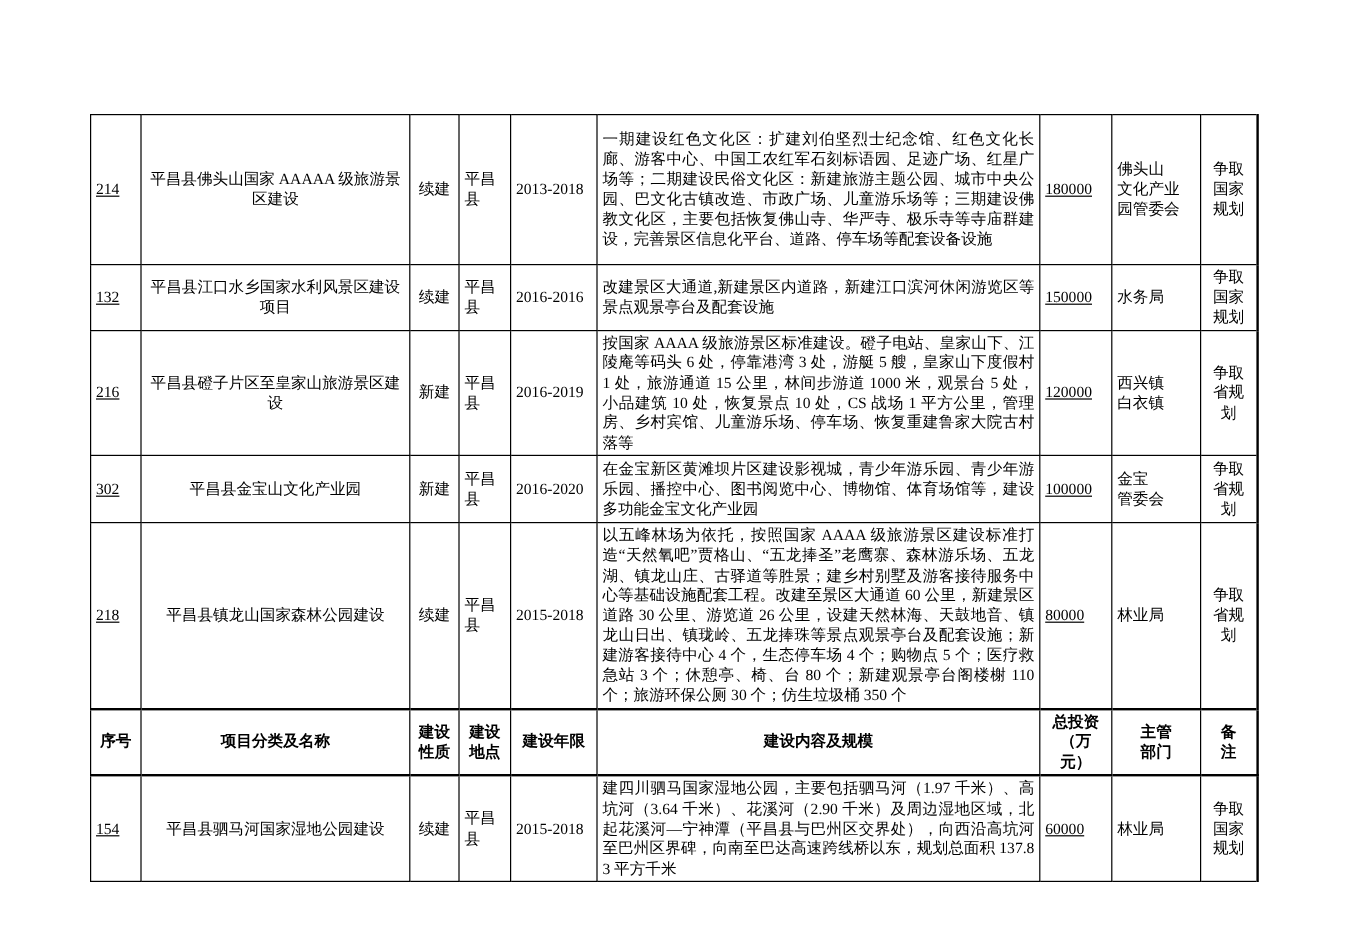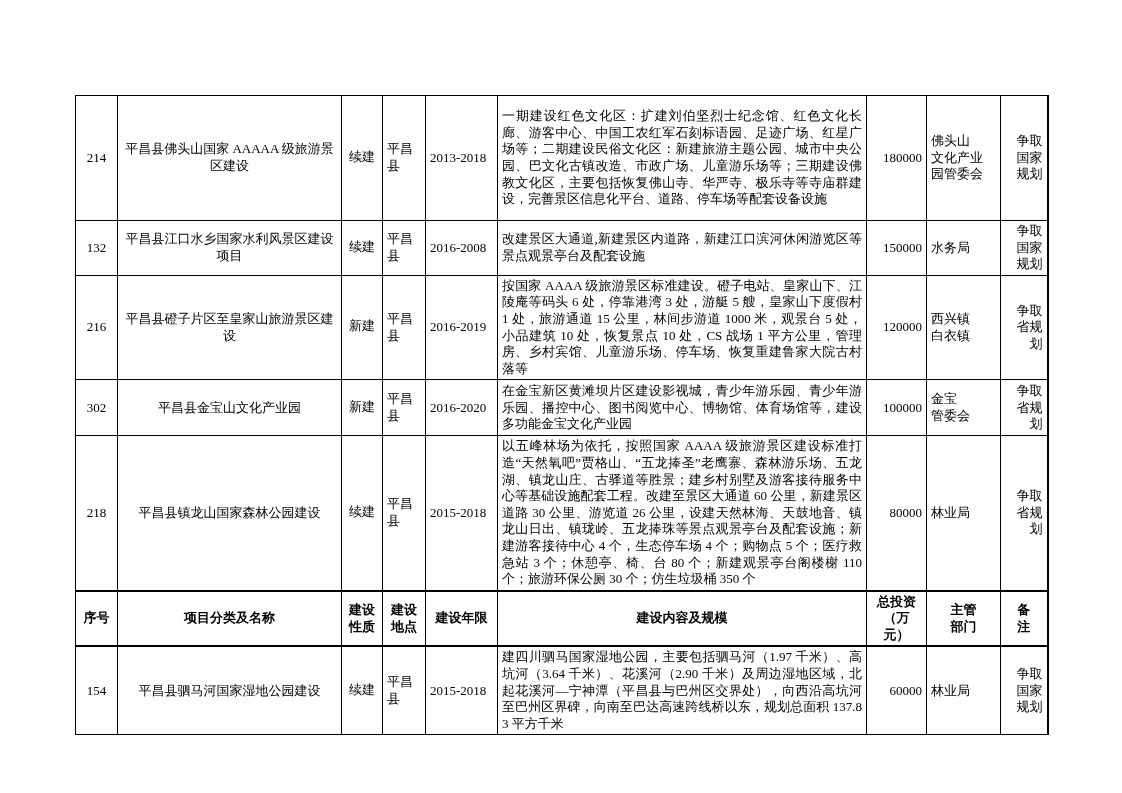--- a/index.html
+++ b/index.html
@@ -27,29 +27,29 @@
     padding: 2px 4px;
     font-size: 13px;
     line-height: 16.6px;
     vertical-align: middle;
     overflow: hidden;
     word-break: break-all;
   }
   .doc-table td:last-child { border-right: 2px solid #000; }
   .doc-table td:first-child { border-left: 1.5px solid #000; }
 
-  .c-seq     { text-align: center; }
+  .c-seq     { text-align: left; text-decoration: underline; }
   .c-name    { text-align: center; }
-  .c-nature  { text-align: center; font-family: Liberation Mono, monospace; }
+  .c-nature  { text-align: center; }
   .c-loc     { }
   .c-years   { text-align: left; }
   .c-content { text-align: justify; }
-  .c-inv     { text-align: right; }
+  .c-inv     { text-align: left; text-decoration: underline; }
   .c-dept    { text-align: left; white-space: pre-line; }
-  .c-remark  { text-align: right; }
+  .c-remark  { text-align: center; }
 
   tr.header-row td {
     border-top: 2px solid #000;
     border-bottom: 2px solid #000;
     font-weight: bold;
     text-align: center;
     white-space: pre-line;
   }
 
   tr.r-214 { height: 125px; }
@@ -87,21 +87,21 @@
       <td class="c-dept">佛头山
 文化产业
 园管委会</td>
       <td class="c-remark">争取国家规划</td>
     </tr>
     <tr class="r-215">
       <td class="c-seq">132</td>
       <td class="c-name">平昌县江口水乡国家水利风景区建设项目</td>
       <td class="c-nature">续建</td>
       <td class="c-loc">平昌县</td>
-      <td class="c-years">2016-2008</td>
+      <td class="c-years">2016-2016</td>
       <td class="c-content">改建景区大通道,新建景区内道路，新建江口滨河休闲游览区等景点观景亭台及配套设施</td>
       <td class="c-inv">150000</td>
       <td class="c-dept">水务局</td>
       <td class="c-remark">争取国家规划</td>
     </tr>
     <tr class="r-216">
       <td class="c-seq">216</td>
       <td class="c-name">平昌县磴子片区至皇家山旅游景区建设</td>
       <td class="c-nature">新建</td>
       <td class="c-loc">平昌县</td>

